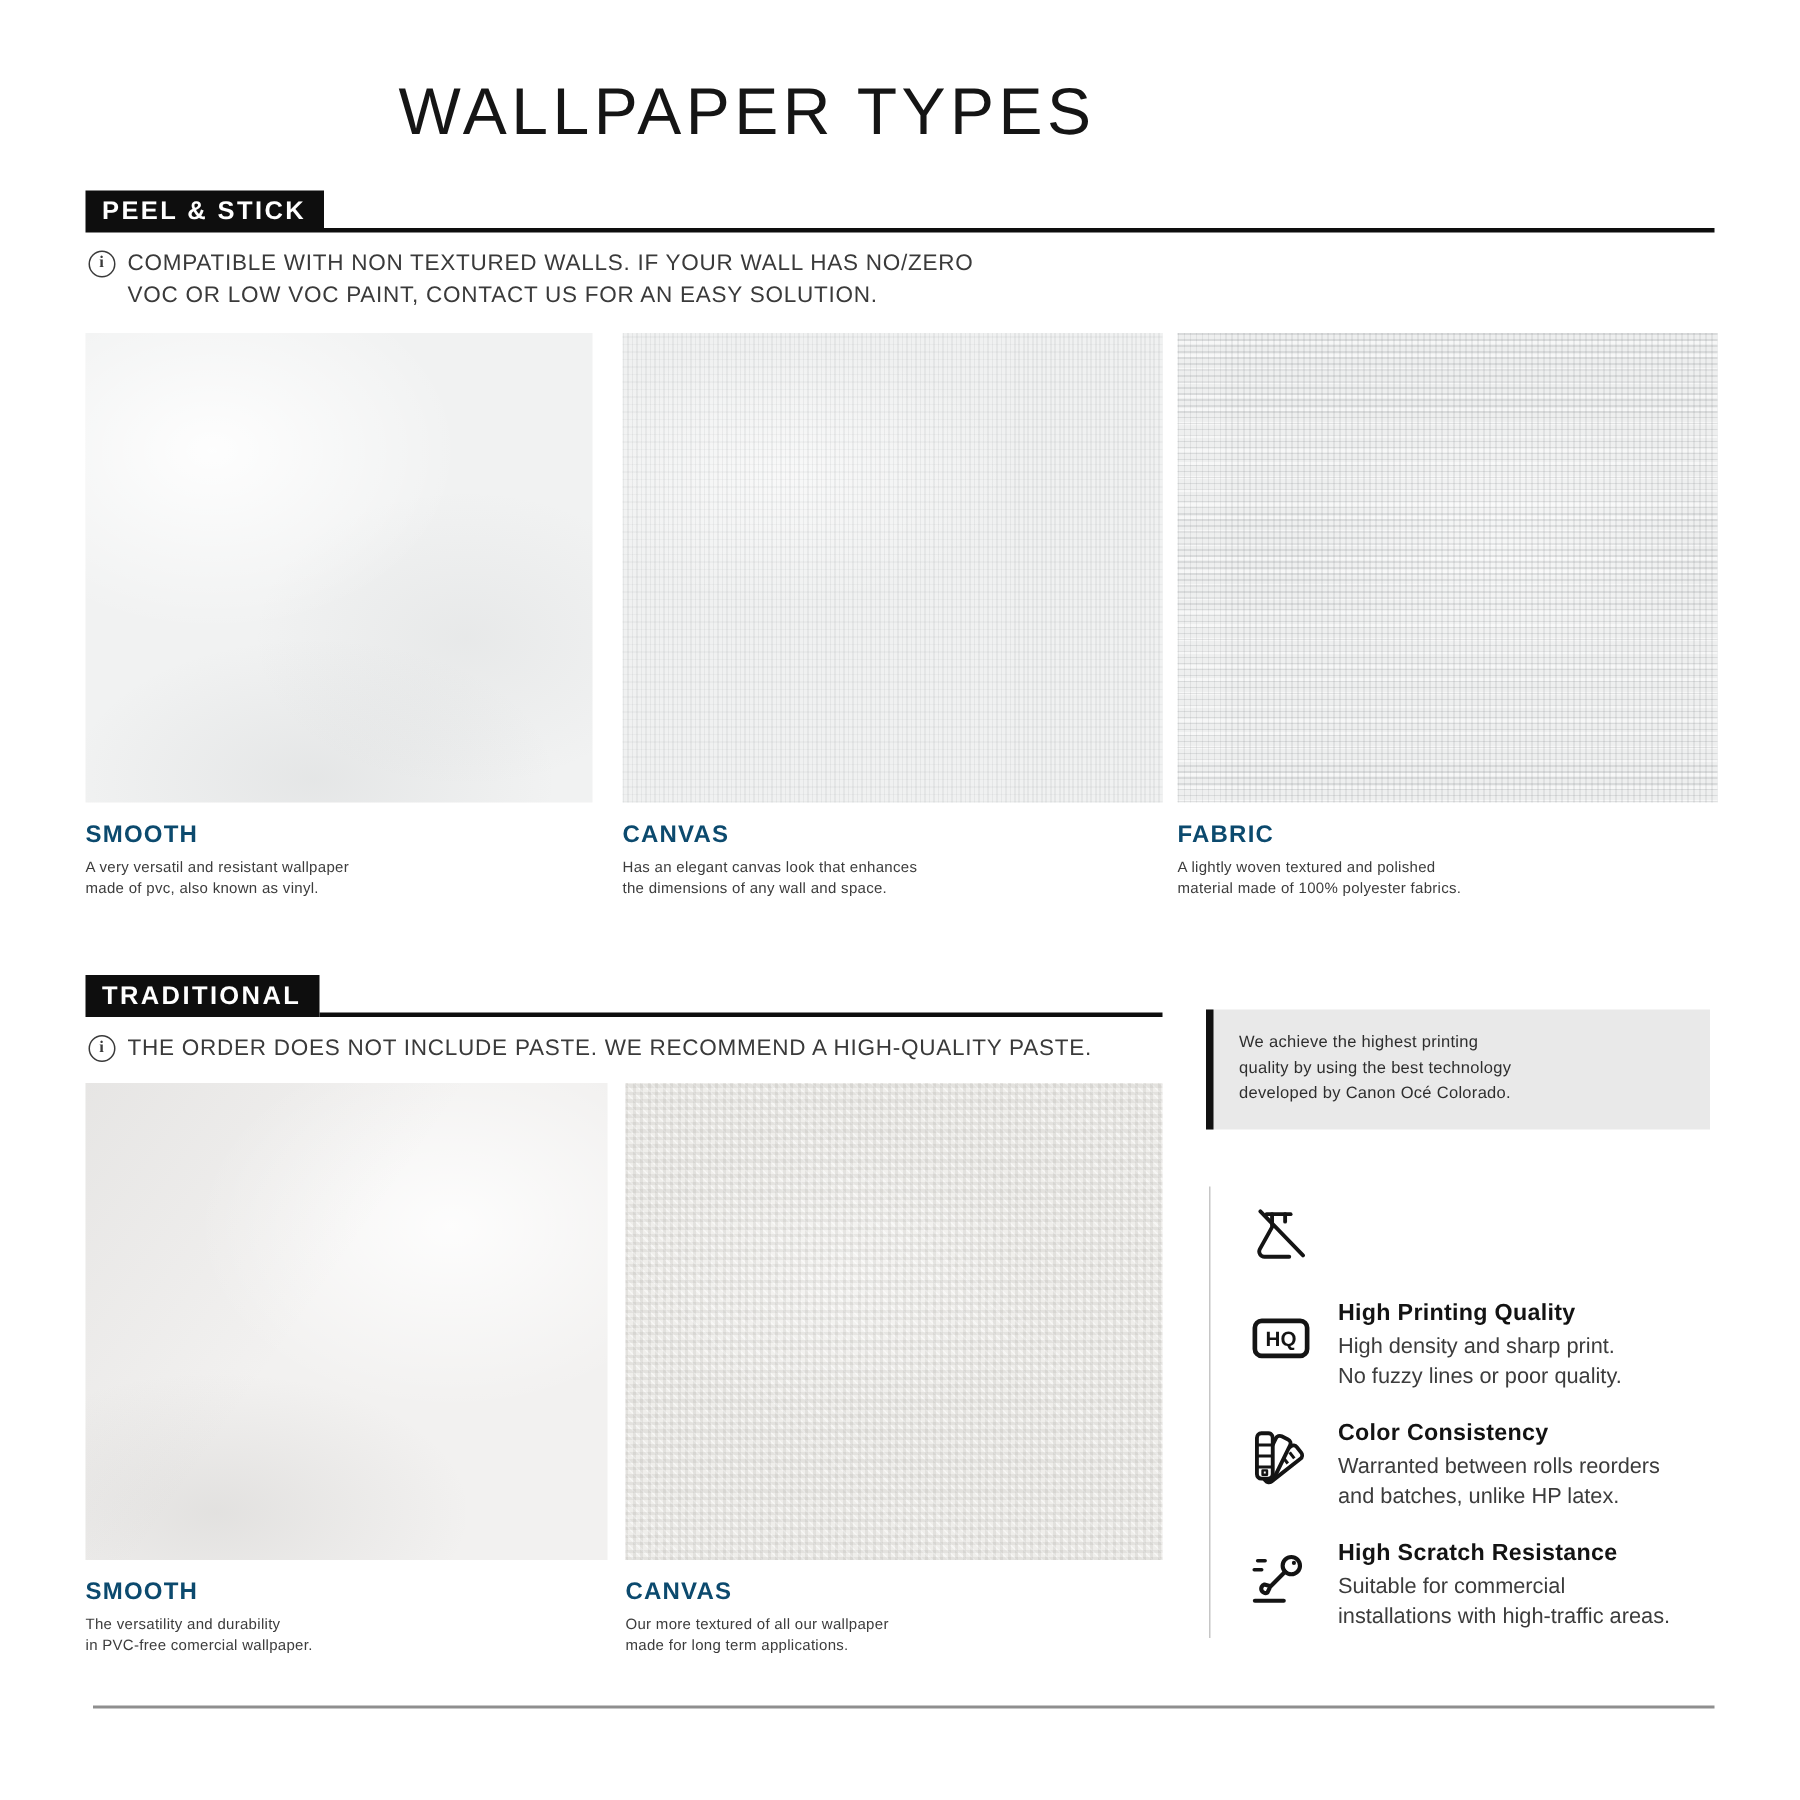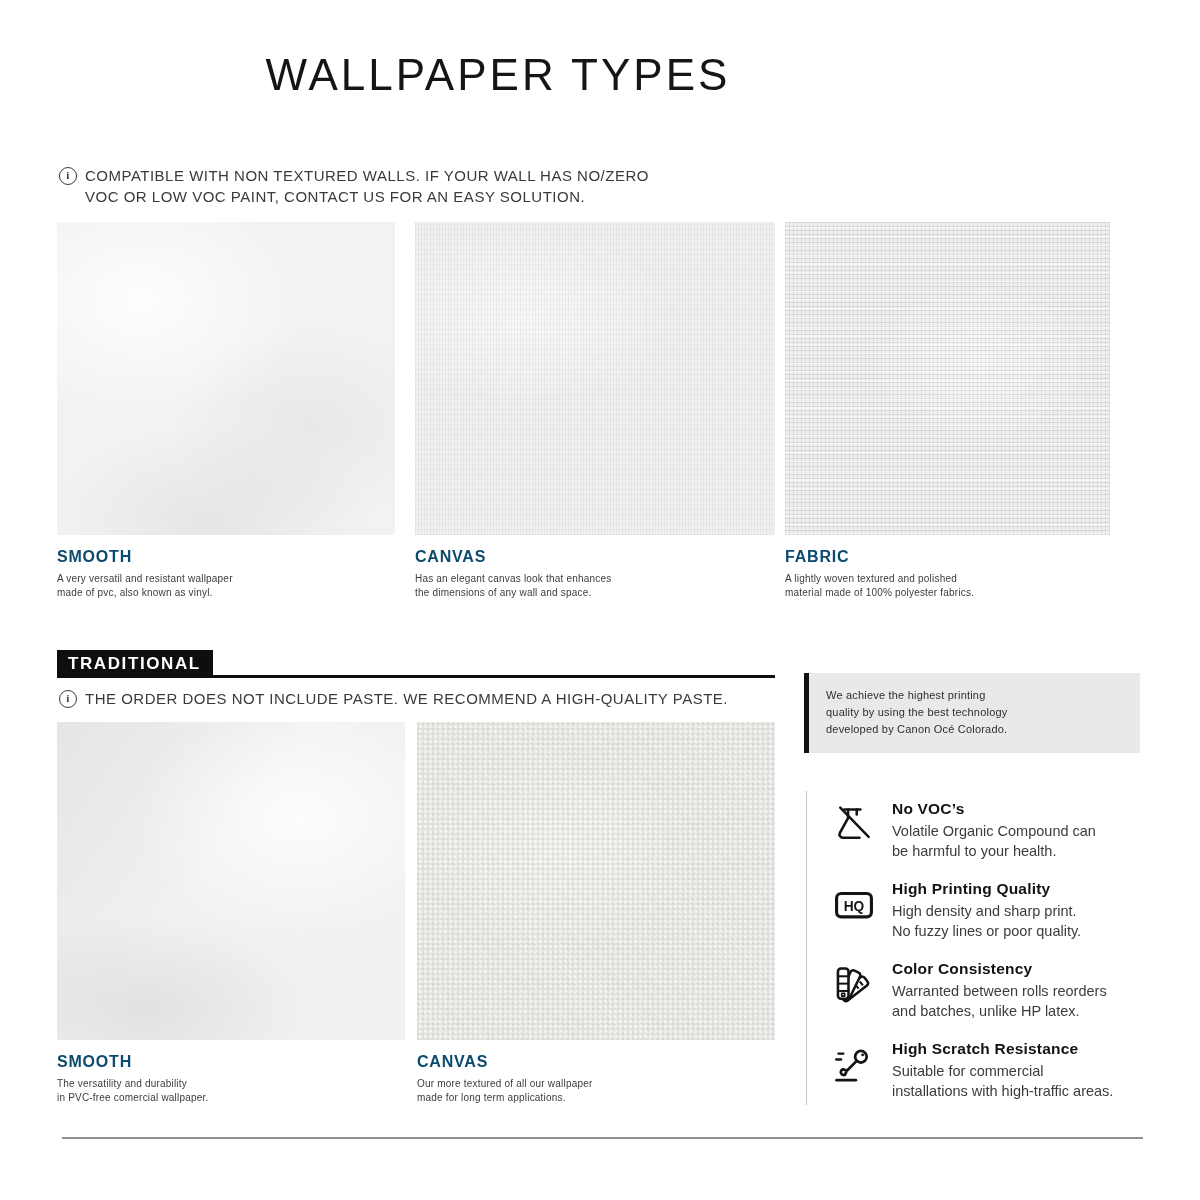--- a/index.html
+++ b/index.html
@@ -38,21 +38,21 @@
     font-family:"Liberation Serif", serif; font-size:11px; font-weight:700; margin-top:1px;
     color:#3a3a3a;
   }
   .note-text { white-space:pre-line; }
 
   
   .row { position:absolute; display:flex; }
   .row-peel { left:57px; top:222px; }
   .row-peel .col:nth-child(1){ width:338px; margin-right:20px; }
   .row-peel .col:nth-child(2){ width:360px; margin-right:10px; }
-  .row-peel .col:nth-child(3){ width:325px; }
+  .row-peel .col:nth-child(3){ width:360px; }
   .row-trad { left:57px; top:722px; }
   .row-trad .col:nth-child(1){ width:348px; margin-right:12px; }
   .row-trad .col:nth-child(2){ width:358px; }
 
   .swatch { width:100%; height:313px; }
   .row-trad .swatch { height:318px; }
 
   .type-name { margin-top:13px; font-size:16px; font-weight:700; letter-spacing:0.8px; color:#0c4a6e; }
   .type-desc {
     margin-top:6px; font-size:10px; color:#3c3c3c; line-height:1.35;
@@ -123,20 +123,24 @@
   
   .bottom-rule { position:absolute; left:62px; top:1137px; width:1081px; height:2px; background:#8f8f8f; }
 </style>
 </head>
 <body>
 
 <div class="page">
 
   <div class="page-title">WALLPAPER TYPES</div>
 
+  <div class="sec-header hdr-peel">
+    <div class="sec-badge">PEEL &amp; STICK</div>
+    <div class="sec-rule"></div>
+  </div>
 
   <div class="note note-peel">
     <span class="i-icon">i</span>
     <span class="note-text">COMPATIBLE WITH NON TEXTURED WALLS. IF YOUR WALL HAS NO/ZERO
 VOC OR LOW VOC PAINT, CONTACT US FOR AN EASY SOLUTION.</span>
   </div>
 
   <div class="row row-peel">
     <div class="col">
       <div class="swatch tex-smooth-a"></div>
@@ -191,25 +195,20 @@
 
     <div class="feature">
       <span class="f-icon">
         <svg viewBox="0 0 48 48" fill="none" stroke="#141414" stroke-width="2.8" stroke-linecap="round">
           <line x1="13.5" y1="7" x2="31" y2="7"></line>
           <path d="M17.5 7 v9.5 L8.6 32.5 c-1.3 2.5 0.5 5.5 3.4 5.5 H30" stroke-linejoin="round"></path>
           <path d="M27 7 v5.5"></path>
           <line x1="9" y1="5" x2="40" y2="37"></line>
         </svg>
       </span>
-      <div class="f-body">
-        <div class="f-title">No VOC’s</div>
-        <div class="f-desc">Volatile Organic Compound can
-be harmful to your health.</div>
-      </div>
     </div>
 
     <div class="feature">
       <span class="f-icon">
         <svg viewBox="0 0 48 48" fill="none" stroke="#141414">
           <rect x="5" y="11.5" width="38" height="25.5" rx="5" stroke-width="3.4"></rect>
           <text x="24" y="30" text-anchor="middle" font-size="15" font-weight="bold" font-family="Liberation Sans, sans-serif" fill="#141414" stroke="none">HQ</text>
         </svg>
       </span>
       <div class="f-body">

